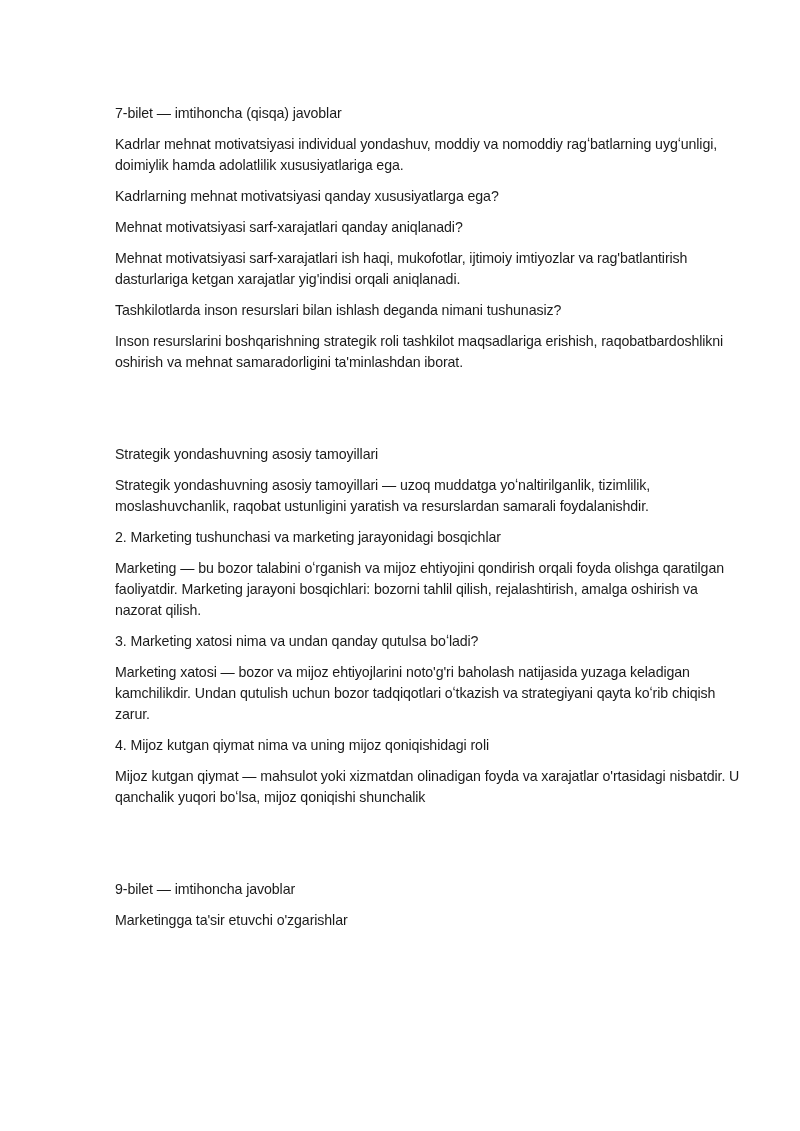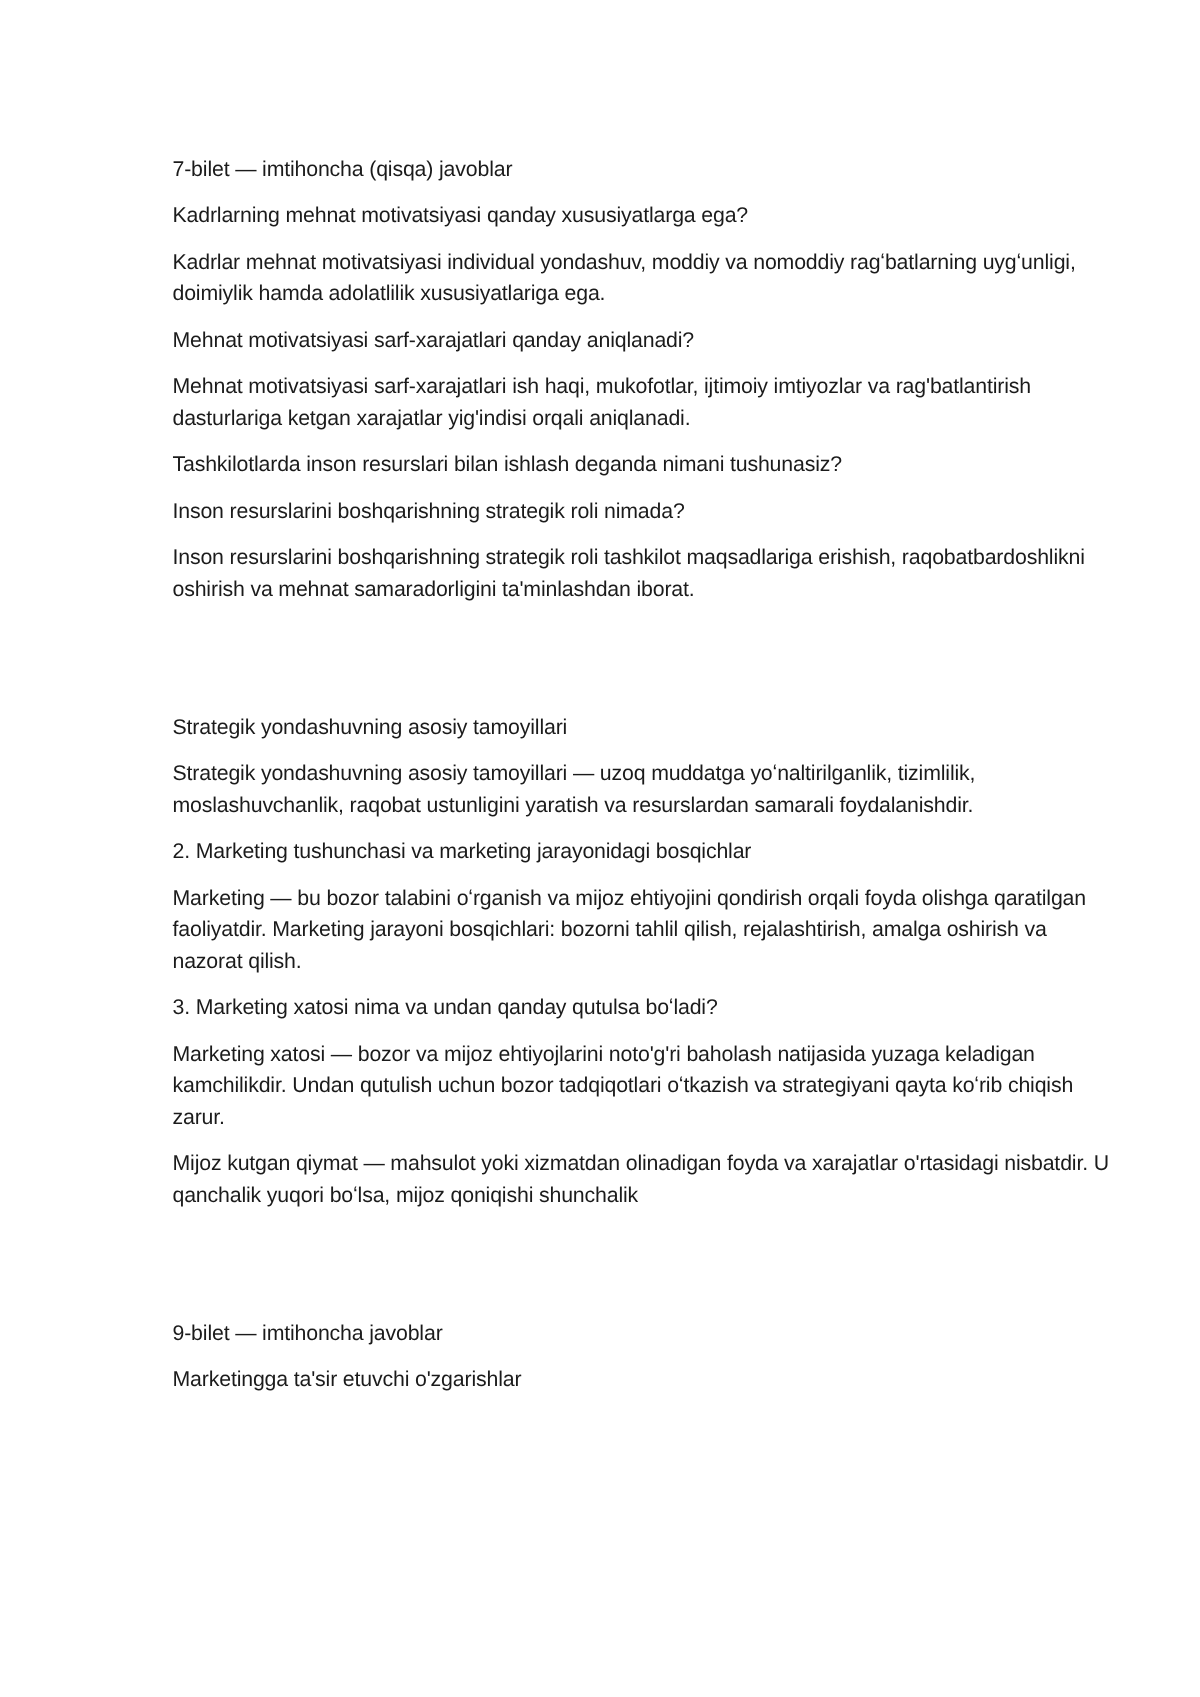--- a/index.html
+++ b/index.html
@@ -33,38 +33,38 @@
     height: 61px;
   }
 </style>
 </head>
 <body>
 
 <div class="page">
 
   <section class="doc-section">
     <p>7-bilet — imtihoncha (qisqa) javoblar</p>
+    <p>Kadrlar mehnat motivatsiyasi individual yondashuv, moddiy va nomoddiy ragʻbatlarning uygʻunligi, doimiylik hamda adolatlilik xususiyatlariga ega.</p>
     <p>Kadrlarning mehnat motivatsiyasi qanday xususiyatlarga ega?</p>
-    <p>Kadrlar mehnat motivatsiyasi individual yondashuv, moddiy va nomoddiy ragʻbatlarning uygʻunligi, doimiylik hamda adolatlilik xususiyatlariga ega.</p>
     <p>Mehnat motivatsiyasi sarf-xarajatlari qanday aniqlanadi?</p>
     <p>Mehnat motivatsiyasi sarf-xarajatlari ish haqi, mukofotlar, ijtimoiy imtiyozlar va rag'batlantirish dasturlariga ketgan xarajatlar yig'indisi orqali aniqlanadi.</p>
     <p>Tashkilotlarda inson resurslari bilan ishlash deganda nimani tushunasiz?</p>
-    <p>Inson resurslarini boshqarishning strategik roli nimada?</p>
     <p>Inson resurslarini boshqarishning strategik roli tashkilot maqsadlariga erishish, raqobatbardoshlikni oshirish va mehnat samaradorligini ta'minlashdan iborat.</p>
   </section>
 
   <div class="section-gap"></div>
 
   <section class="doc-section">
     <p>Strategik yondashuvning asosiy tamoyillari</p>
     <p>Strategik yondashuvning asosiy tamoyillari — uzoq muddatga yoʻnaltirilganlik, tizimlilik, moslashuvchanlik, raqobat ustunligini yaratish va resurslardan samarali foydalanishdir.</p>
     <p>2. Marketing tushunchasi va marketing jarayonidagi bosqichlar</p>
     <p>Marketing — bu bozor talabini oʻrganish va mijoz ehtiyojini qondirish orqali foyda olishga qaratilgan faoliyatdir. Marketing jarayoni bosqichlari: bozorni tahlil qilish, rejalashtirish, amalga oshirish va nazorat qilish.</p>
     <p>3. Marketing xatosi nima va undan qanday qutulsa boʻladi?</p>
     <p>Marketing xatosi — bozor va mijoz ehtiyojlarini noto'g'ri baholash natijasida yuzaga keladigan kamchilikdir. Undan qutulish uchun bozor tadqiqotlari oʻtkazish va strategiyani qayta koʻrib chiqish zarur.</p>
+    <p>4. Mijoz kutgan qiymat nima va uning mijoz qoniqishidagi roli</p>
     <p>Mijoz kutgan qiymat — mahsulot yoki xizmatdan olinadigan foyda va xarajatlar o'rtasidagi nisbatdir. U qanchalik yuqori boʻlsa, mijoz qoniqishi shunchalik</p>
   </section>
 
   <div class="section-gap"></div>
 
   <section class="doc-section">
     <p>9-bilet — imtihoncha javoblar</p>
     <p>Marketingga ta'sir etuvchi o'zgarishlar</p>
   </section>
 

